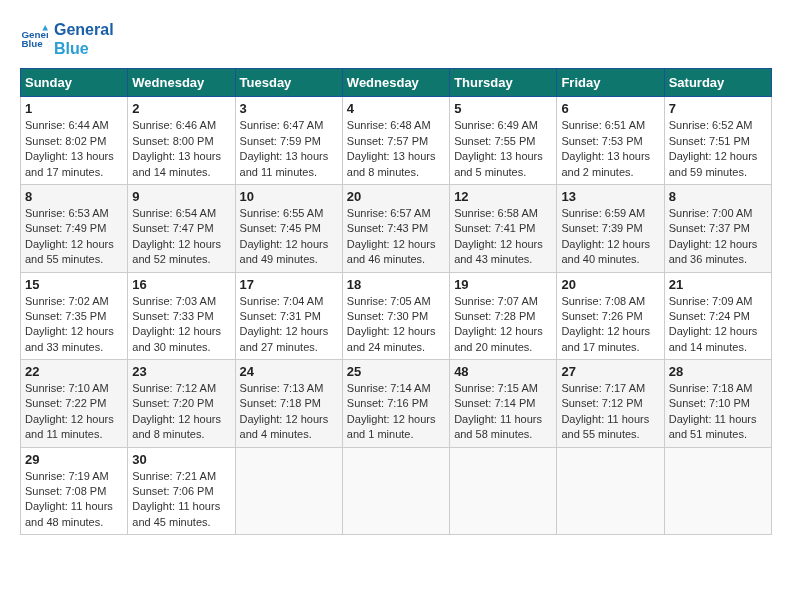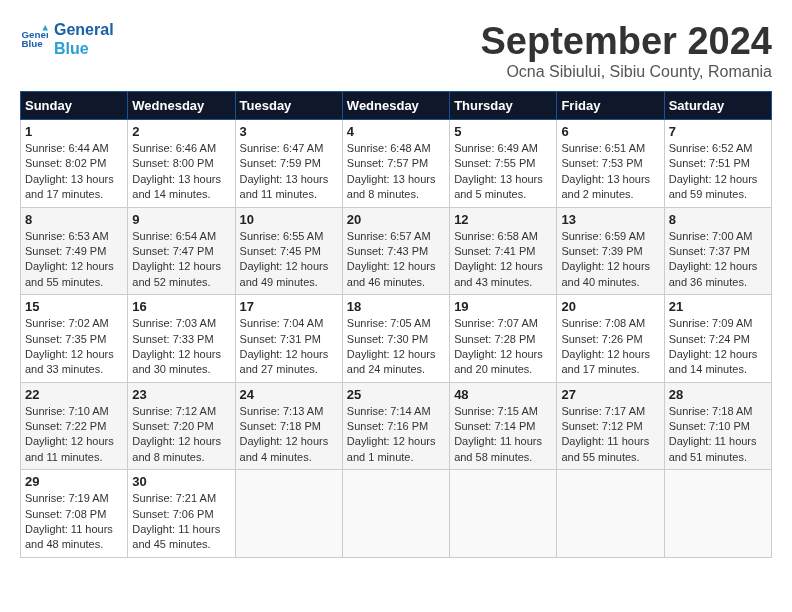--- a/index.html
+++ b/index.html
@@ -36,21 +36,21 @@
     .location {
       font-size: 16px;
       color: #555;
     }
     table {
       width: 100%;
       border-collapse: collapse;
       font-size: 11px;
     }
     thead tr th {
-      background-color: #0f172a;
+      background-color: #0f766e;
       color: #fff;
       padding: 6px 4px;
       text-align: left;
       font-size: 13px;
       font-weight: bold;
       border: 1px solid #1a5299;
     }
     tbody tr td {
       border: 1px solid #ccc;
       padding: 4px 4px;
@@ -86,24 +86,20 @@
     <svg class="logo-icon" viewBox="0 0 40 40">
       <text x="2" y="18" font-size="14" fill="#1a5fa8" font-weight="bold">General</text>
       <text x="2" y="32" font-size="14" fill="#1a5fa8" font-weight="bold">Blue</text>
       <polygon points="32,8 40,8 36,0" fill="#2a9fd6"></polygon>
     </svg>
     <div style="display:flex;flex-direction:column;line-height:1.2;margin-left:2px">
       <span style="color:#1a5fa8;font-weight:bold;font-size:16px">General</span>
       <span style="color:#2a9fd6;font-weight:bold;font-size:16px">Blue</span>
     </div>
   </div>
-  <div class="title-block">
-    <div class="month-title">September 2024</div>
-    <div class="location">Ocna Sibiului, Sibiu County, Romania</div>
-  </div>
 </div>
 
 <table>
   <thead>
     <tr>
     <th>Sunday</th>
         <th>Wednesday</th>
         <th>Tuesday</th>
         <th>Wednesday</th>
         <th>Thursday</th>

